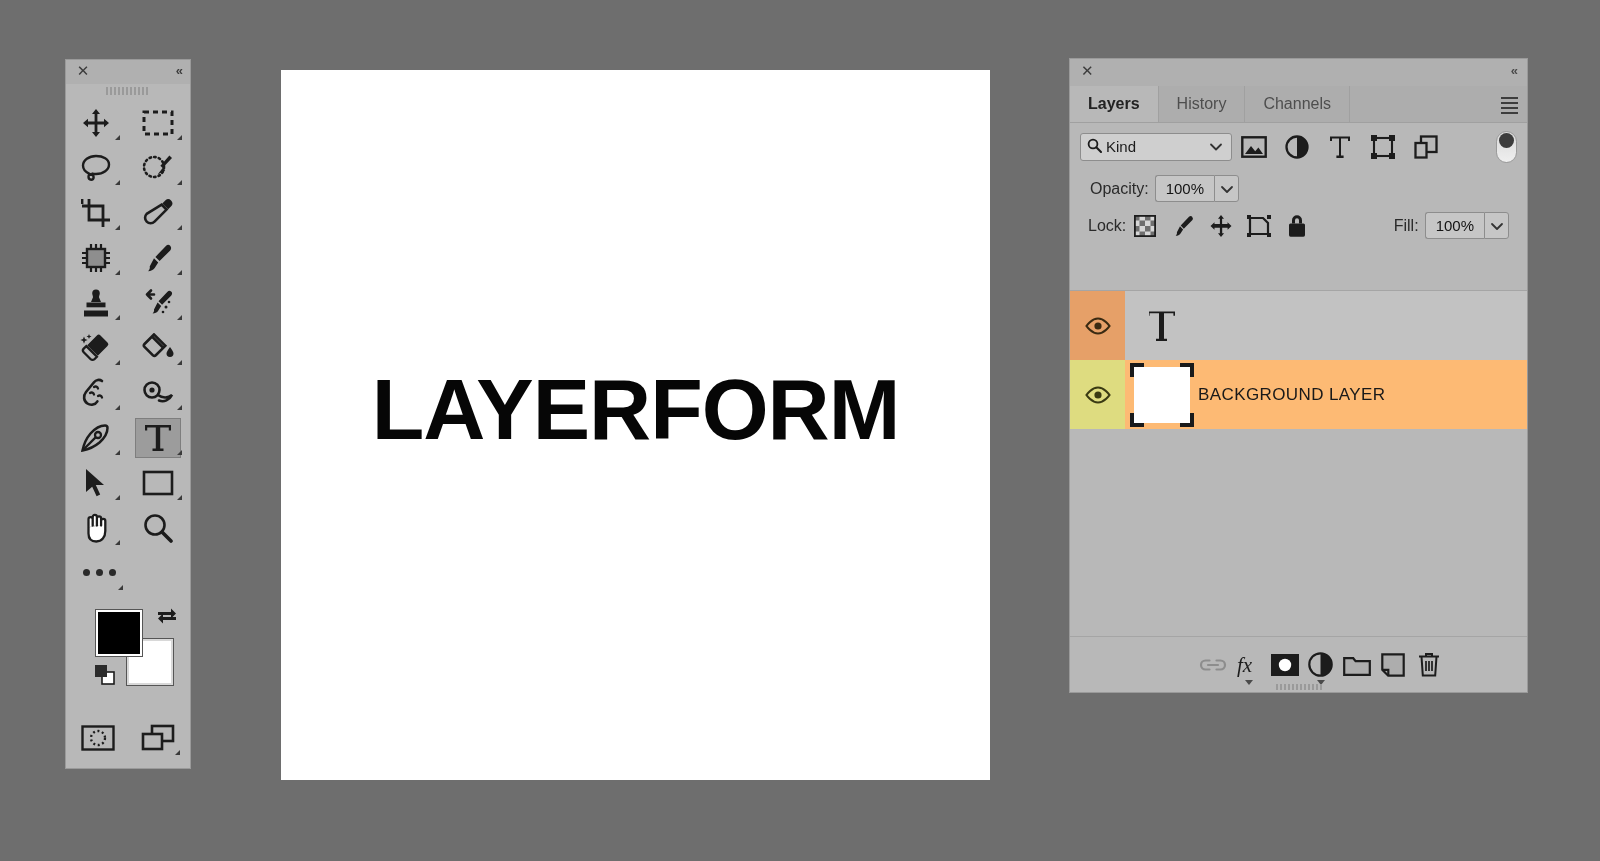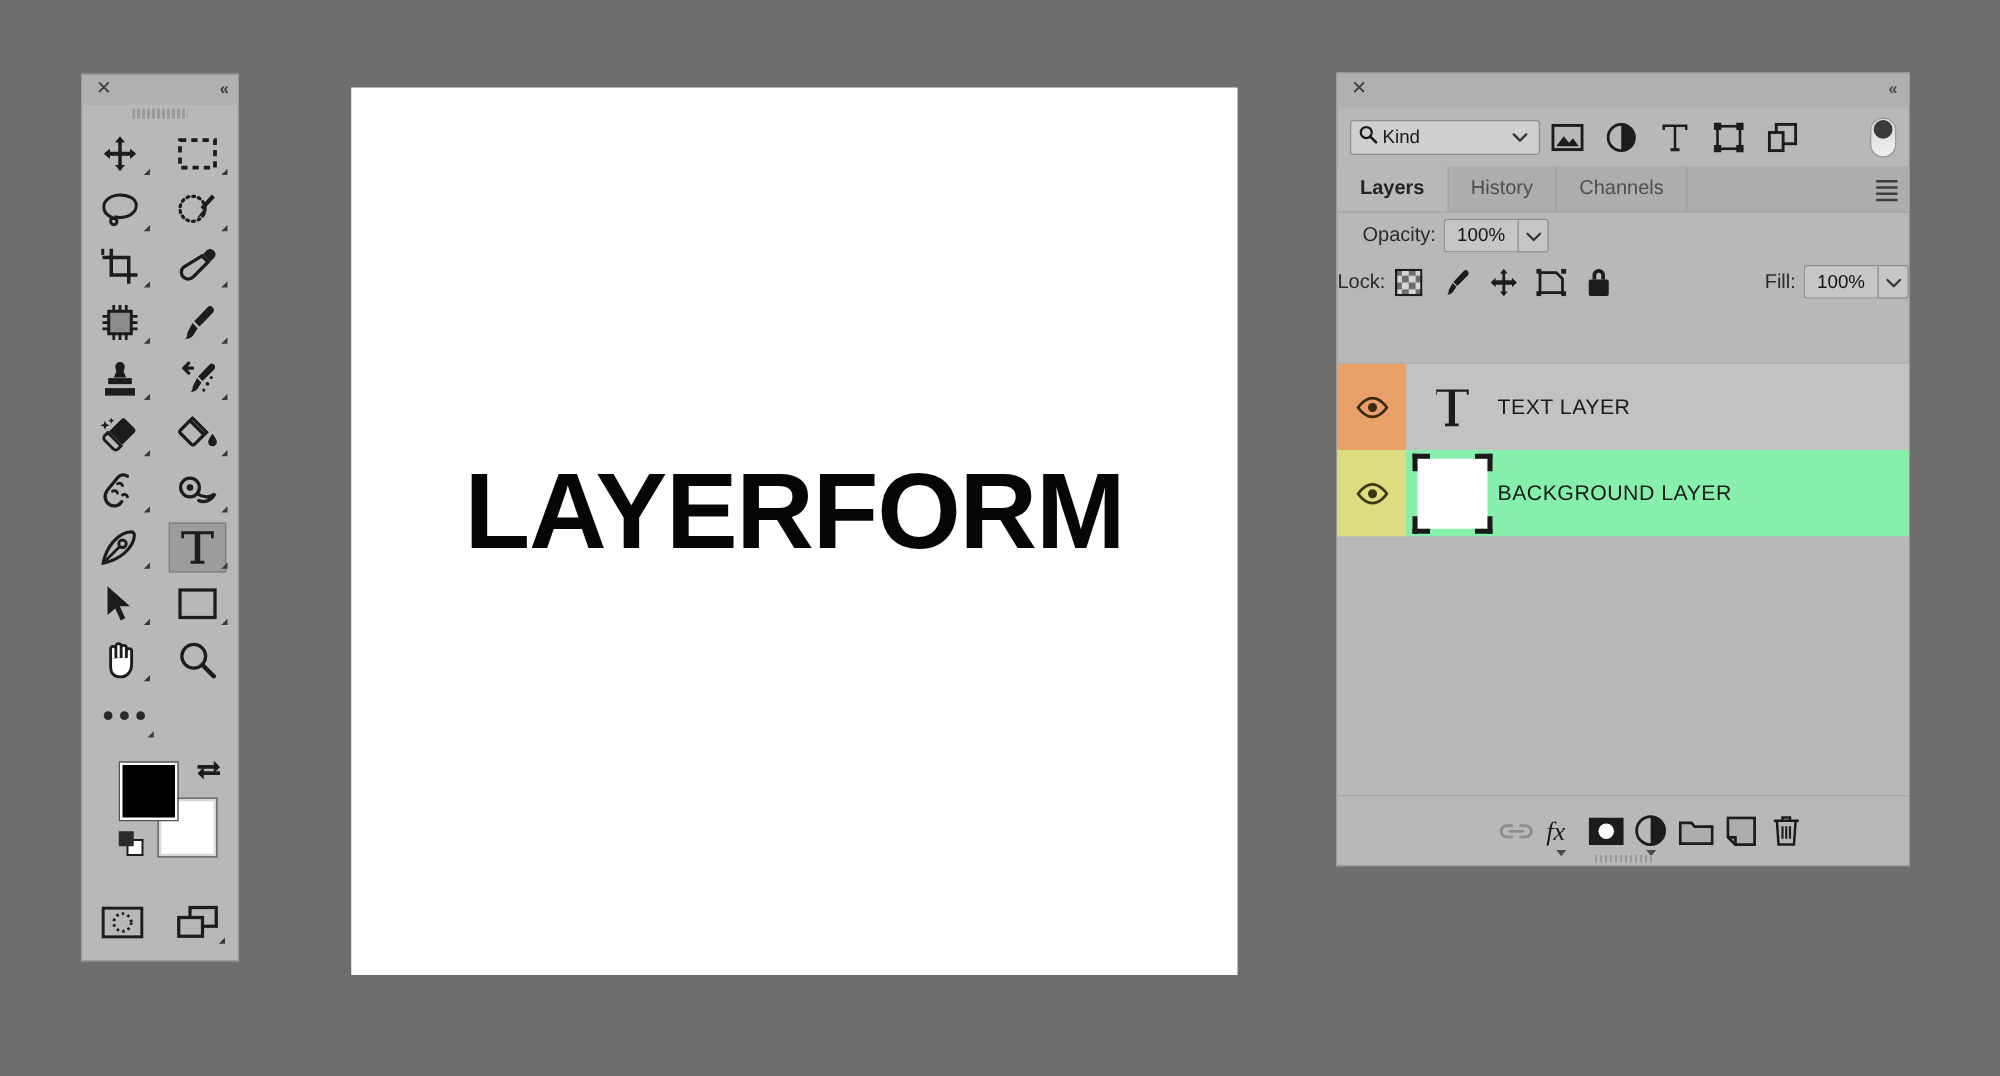--- a/index.html
+++ b/index.html
@@ -303,21 +303,21 @@
     border: 1px solid #8d8d8d;
     border-radius: 0 3px 3px 0;
     display: flex; align-items: center; justify-content: center;
     cursor: pointer;
   }
 
   
   #lock-row {
     height: 37px;
     display: flex; align-items: center;
-    padding: 0 0;
+    padding: 0 18px;
   }
   .lock-icon {
     width: 38px; height: 30px;
     display: flex; align-items: center; justify-content: center;
     cursor: pointer;
   }
   #fill-group { margin-left: auto; display: flex; align-items: center; }
 
   
   #layers-list {
@@ -327,21 +327,21 @@
     bottom: 56px;
     background: #b8b8b8;
     border-top: 1px solid #a5a5a5;
   }
   .layer-row {
     display: flex;
     align-items: stretch;
     height: 69px;
     cursor: pointer;
   }
-  .layer-row.selected { background: #86efac; }
+  .layer-row.selected { background: #fdba74; }
   .layer-row:not(.selected) { background: #c2c2c2; }
   .vis-cell {
     width: 55px;
     display: flex; align-items: center; justify-content: center;
     cursor: pointer;
   }
   .thumb-cell {
     width: 73px;
     display: flex; align-items: center; justify-content: center;
   }
@@ -673,20 +673,32 @@
 </div>
 
 <div id="canvas-wrap">
   <div id="canvas-text">LAYERFORM</div>
 </div>
 
 <div id="layers-panel">
   <div id="panel-titlebar">
     <div class="pt-close">✕</div>
     <div class="pt-collapse">«</div>
+  </div>
+
+  <div id="panel-tabs">
+    <div class="panel-tab active">Layers</div>
+    <div class="panel-tab">History</div>
+    <div class="panel-tab">Channels</div>
+    <div id="panel-menu">
+        <i></i>
+        <i></i>
+        <i></i>
+        <i></i>
+      </div>
   </div>
 
   <div id="filter-row">
     <div id="kind-select">
       <span>
         <svg width="15" height="15" viewBox="0 0 15 15">
             <circle cx="6" cy="6" r="4.4" fill="none" stroke="#1b1b1b" stroke-width="1.8"></circle>
             <path d="M9.3 9.3L14 14" stroke="#1b1b1b" stroke-width="2" stroke-linecap="round"></path>
           </svg>
       </span>
@@ -726,32 +738,20 @@
           </g>
       </svg>
     </div>
     <div class="filter-icon">
       <svg width="24" height="24" viewBox="0 0 24 24">
         <rect x="7" y="1.5" width="15.5" height="15.5" fill="none" stroke="#1c1c1c" stroke-width="2.3"></rect>
         <rect x="1.5" y="8" width="11" height="14.5" fill="#b8b8b8" stroke="#1c1c1c" stroke-width="2.3"></rect>
       </svg>
     </div>
     <div id="filter-toggle"></div>
-  </div>
-
-  <div id="panel-tabs">
-    <div class="panel-tab active">Layers</div>
-    <div class="panel-tab">History</div>
-    <div class="panel-tab">Channels</div>
-    <div id="panel-menu">
-        <i></i>
-        <i></i>
-        <i></i>
-        <i></i>
-      </div>
   </div>
 
   <div id="blend-row">
     <span class="row-label">Opacity:</span>
     <div class="num-field">100%</div>
     <div class="num-caret">
       <svg width="14" height="14" viewBox="0 0 14 14">
           <path d="M2 5l5 5 5-5" fill="none" stroke="#333" stroke-width="1.8" stroke-linecap="round" stroke-linejoin="round"></path>
         </svg>
     </div>
@@ -821,21 +821,20 @@
         <svg width="26" height="18" viewBox="0 0 26 18">
           <path d="M13 1.5C6.5 1.5 1.5 9 1.5 9s5 7.5 11.5 7.5S24.5 9 24.5 9 19.5 1.5 13 1.5z" fill="none" stroke="#3a2a12" stroke-width="2.2"></path>
           <circle cx="13" cy="9" r="3.6" fill="#3a2a12"></circle>
         </svg>
       </div>
       <div class="thumb-cell">
         <svg width="30" height="34" viewBox="0 0 30 34">
           <path d="M2 2.5h26v4.2h-1.6V4.3h-9.4v25.4h3V32H9V29.7h3V4.3H2.6v2.4H2z" fill="#1c1c1c"></path>
         </svg>
       </div>
-      <div class="layer-name">TEXT LAYER</div>
     </div>
 
     <div class="layer-row selected">
       <div class="vis-cell" style="background:#dedc80">
         <svg width="26" height="18" viewBox="0 0 26 18">
           <path d="M13 1.5C6.5 1.5 1.5 9 1.5 9s5 7.5 11.5 7.5S24.5 9 24.5 9 19.5 1.5 13 1.5z" fill="none" stroke="#3a3a12" stroke-width="2.2"></path>
           <circle cx="13" cy="9" r="3.6" fill="#3a3a12"></circle>
         </svg>
       </div>
       <div class="thumb-cell">

